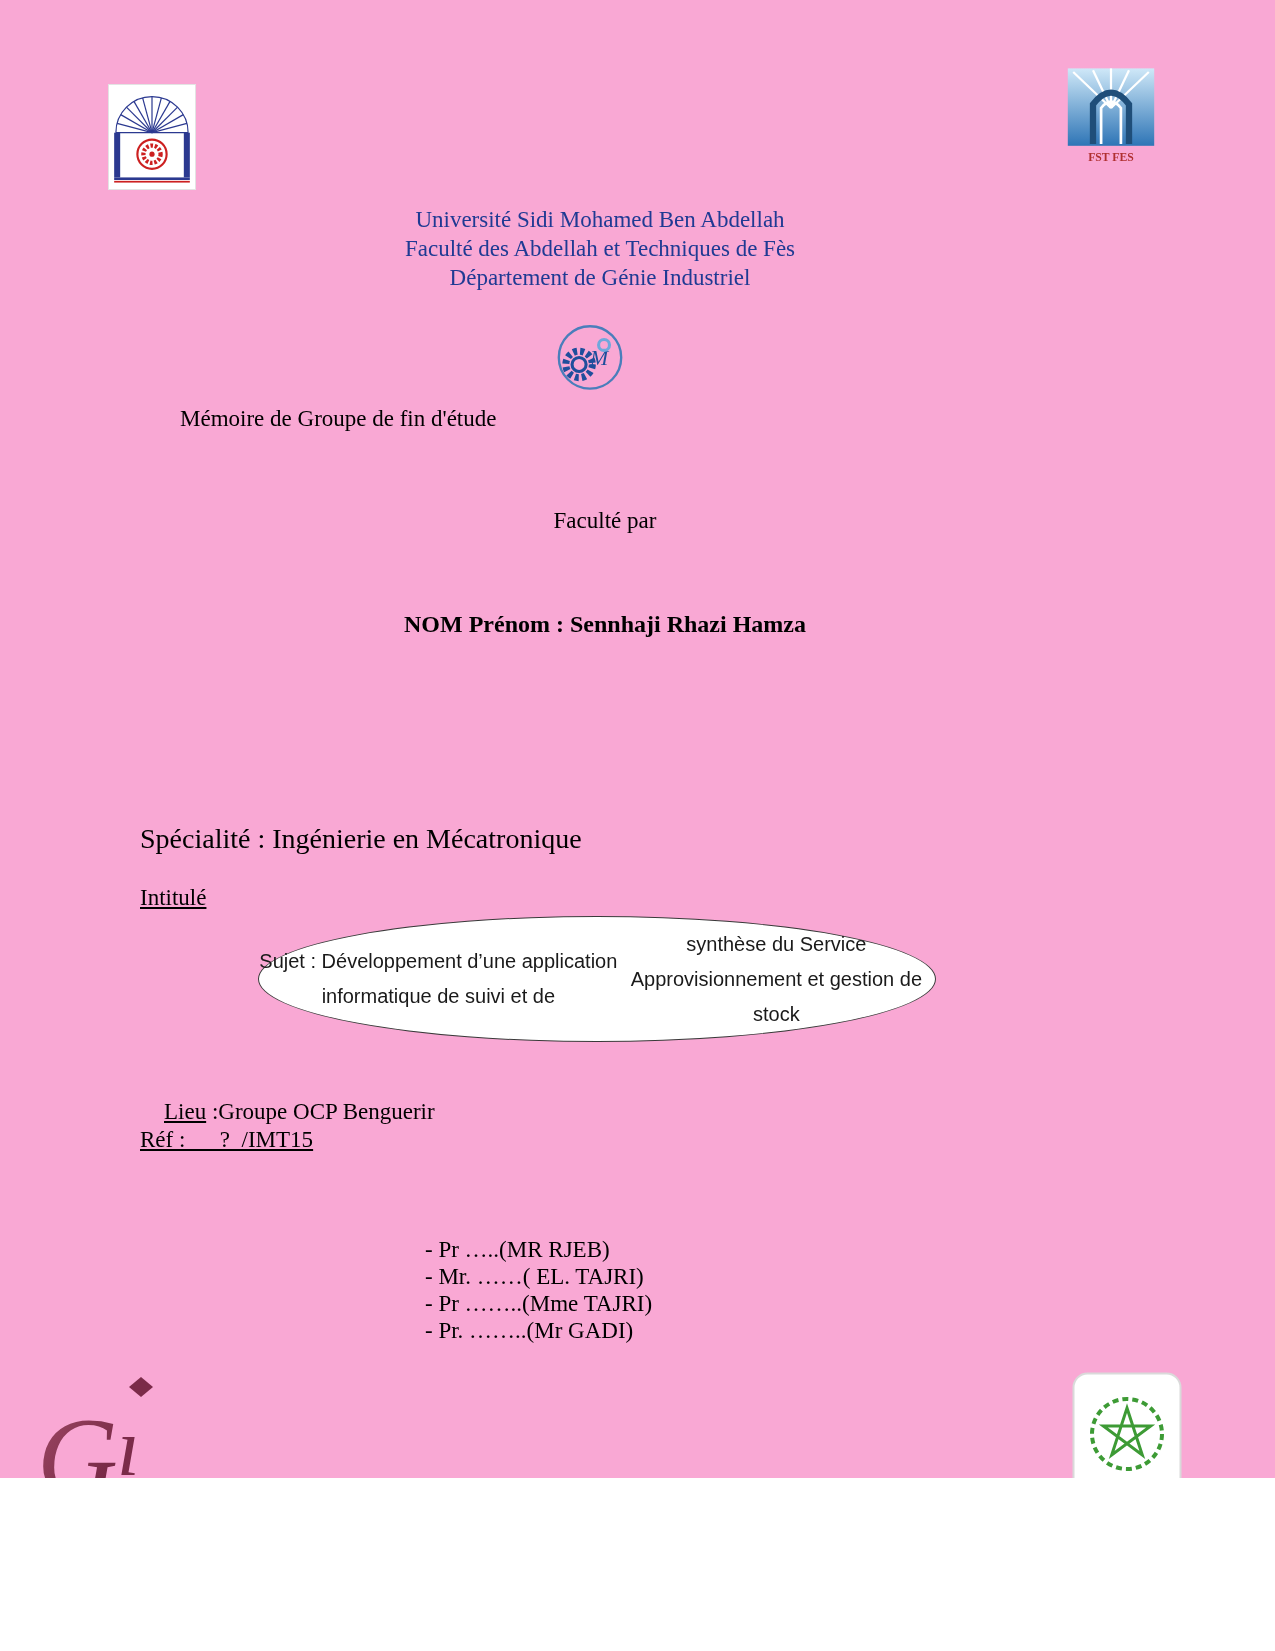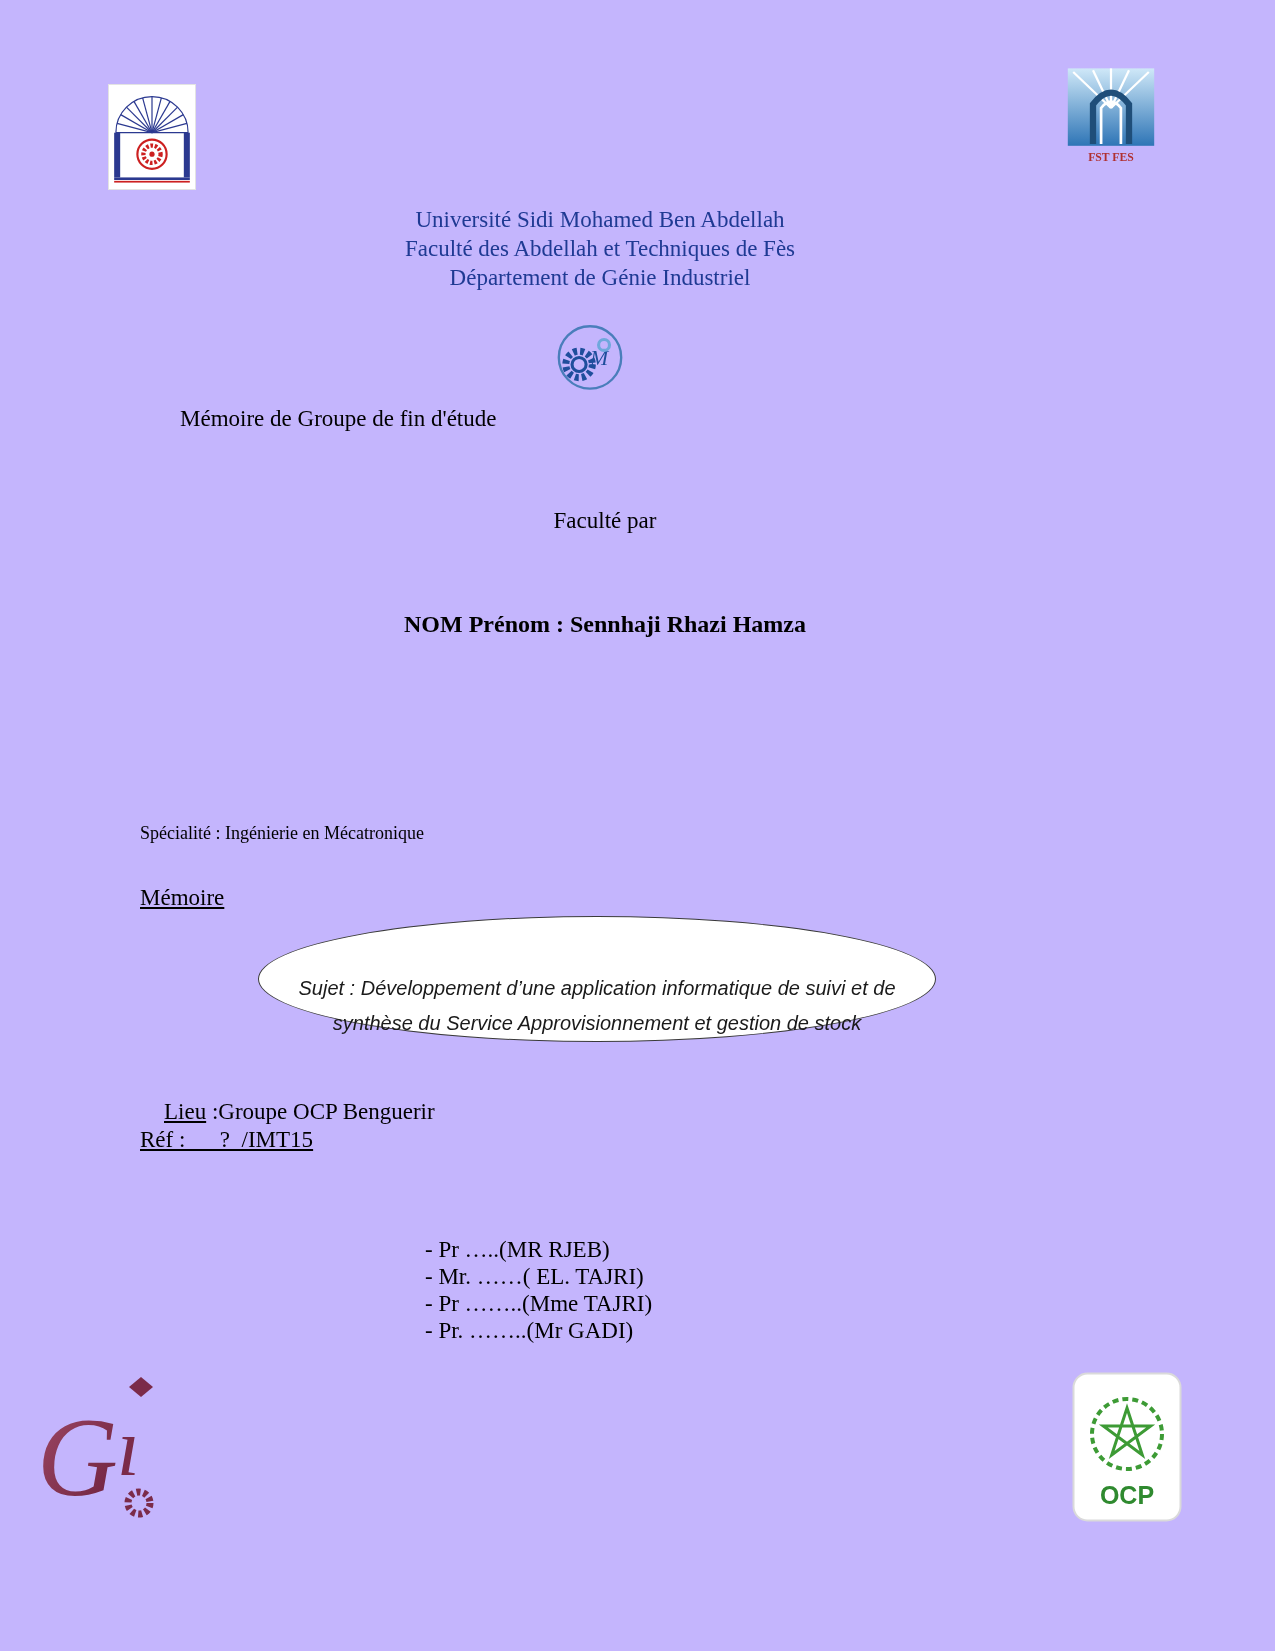--- a/index.html
+++ b/index.html
@@ -1,22 +1,22 @@
 <!DOCTYPE html>
 <html style="--header-blue: #1F3A93; --logo-blue: #2B3990; --gi-maroon: #7B2B49; --ocp-green: #3D9B35; --fst-red: #B03030;"><head>
 <meta charset="utf-8">
 <style>
   * { box-sizing: border-box; }
   html, body { margin: 0; padding: 0; background: #ffffff; }
   .page {
     position: relative;
     width: 1275px;
-    height: 1651px;
+    height: 1478px;
     margin: 0 auto;
-    background: #c4b5fd;
+    background: #f9a8d4;
     font-family: "Liberation Serif", serif;
     color: #000;
     overflow: hidden;
   }
   .abs { position: absolute; }
 
   
   .blue-header {
     left: 0; top: 205px; width: 1200px;
     text-align: center;
@@ -25,35 +25,34 @@
     line-height: 29px;
   }
 
   .memoire-line { left: 180px; top: 406px; font-size: 23px; }
 
   .center-col { left: 0; width: 1210px; text-align: center; }
   .prepare-line { top: 508px; font-size: 23px; }
   .author-line  { top: 611px; font-size: 24px; font-weight: bold; }
 
   .degree-line    { left: 140px; top: 761px; font-size: 23px; }
-  .specialty-line { left: 140px; top: 823px; font-size: 18px; }
+  .specialty-line { left: 140px; top: 823px; font-size: 28px; }
   .intitule-line  { left: 140px; top: 885px; font-size: 23px; text-decoration: underline; }
 
   .subject-ellipse {
     left: 258px; top: 916px; width: 678px; height: 126px;
     border: 1.5px solid #3a3a3a;
     border-radius: 50%;
-    display: flex; flex-direction: column;
+    display: flex; flex-direction: row;
     justify-content: flex-end; align-items: center;
     font-family: "Liberation Sans", sans-serif;
     font-size: 20px; line-height: 35px;
     color: #1a1a1a;
     text-align: center;
     background: #fff;
-    font-style: italic;
   }
 
   .lieu-line { left: 140px; top: 1099px; font-size: 23px; }
   .lieu-line .u { text-decoration: underline; margin-left: 24px; }
   .ref-line  { left: 140px; top: 1127px; font-size: 23px; text-decoration: underline; white-space: pre; }
 
   .defense-line { left: 140px; top: 1179px; font-size: 23px; }
 
   .jury-list { left: 425px; top: 1236px; font-size: 23px; line-height: 27px; }
 
@@ -136,21 +135,21 @@
     </svg>
   </div>
 
   <div class="abs memoire-line">Mémoire de Groupe de fin d'étude</div>
 
   <div class="abs center-col prepare-line">Faculté par</div>
 
   <div class="abs center-col author-line">NOM Prénom : Sennhaji Rhazi Hamza</div>
 
   <div class="abs specialty-line">Spécialité : Ingénierie en Mécatronique</div>
-  <div class="abs intitule-line">Mémoire</div>
+  <div class="abs intitule-line">Intitulé</div>
 
   <div class="abs subject-ellipse">
     <div>Sujet : Développement d’une application informatique de suivi et de</div>
     <div>synthèse du Service Approvisionnement et gestion de stock</div>
   </div>
 
   <div class="abs lieu-line">
     <span class="u">Lieu</span><span> :Groupe OCP Benguerir</span>
   </div>
   <div class="abs ref-line">Réf :      ?  /IMT15</div>

